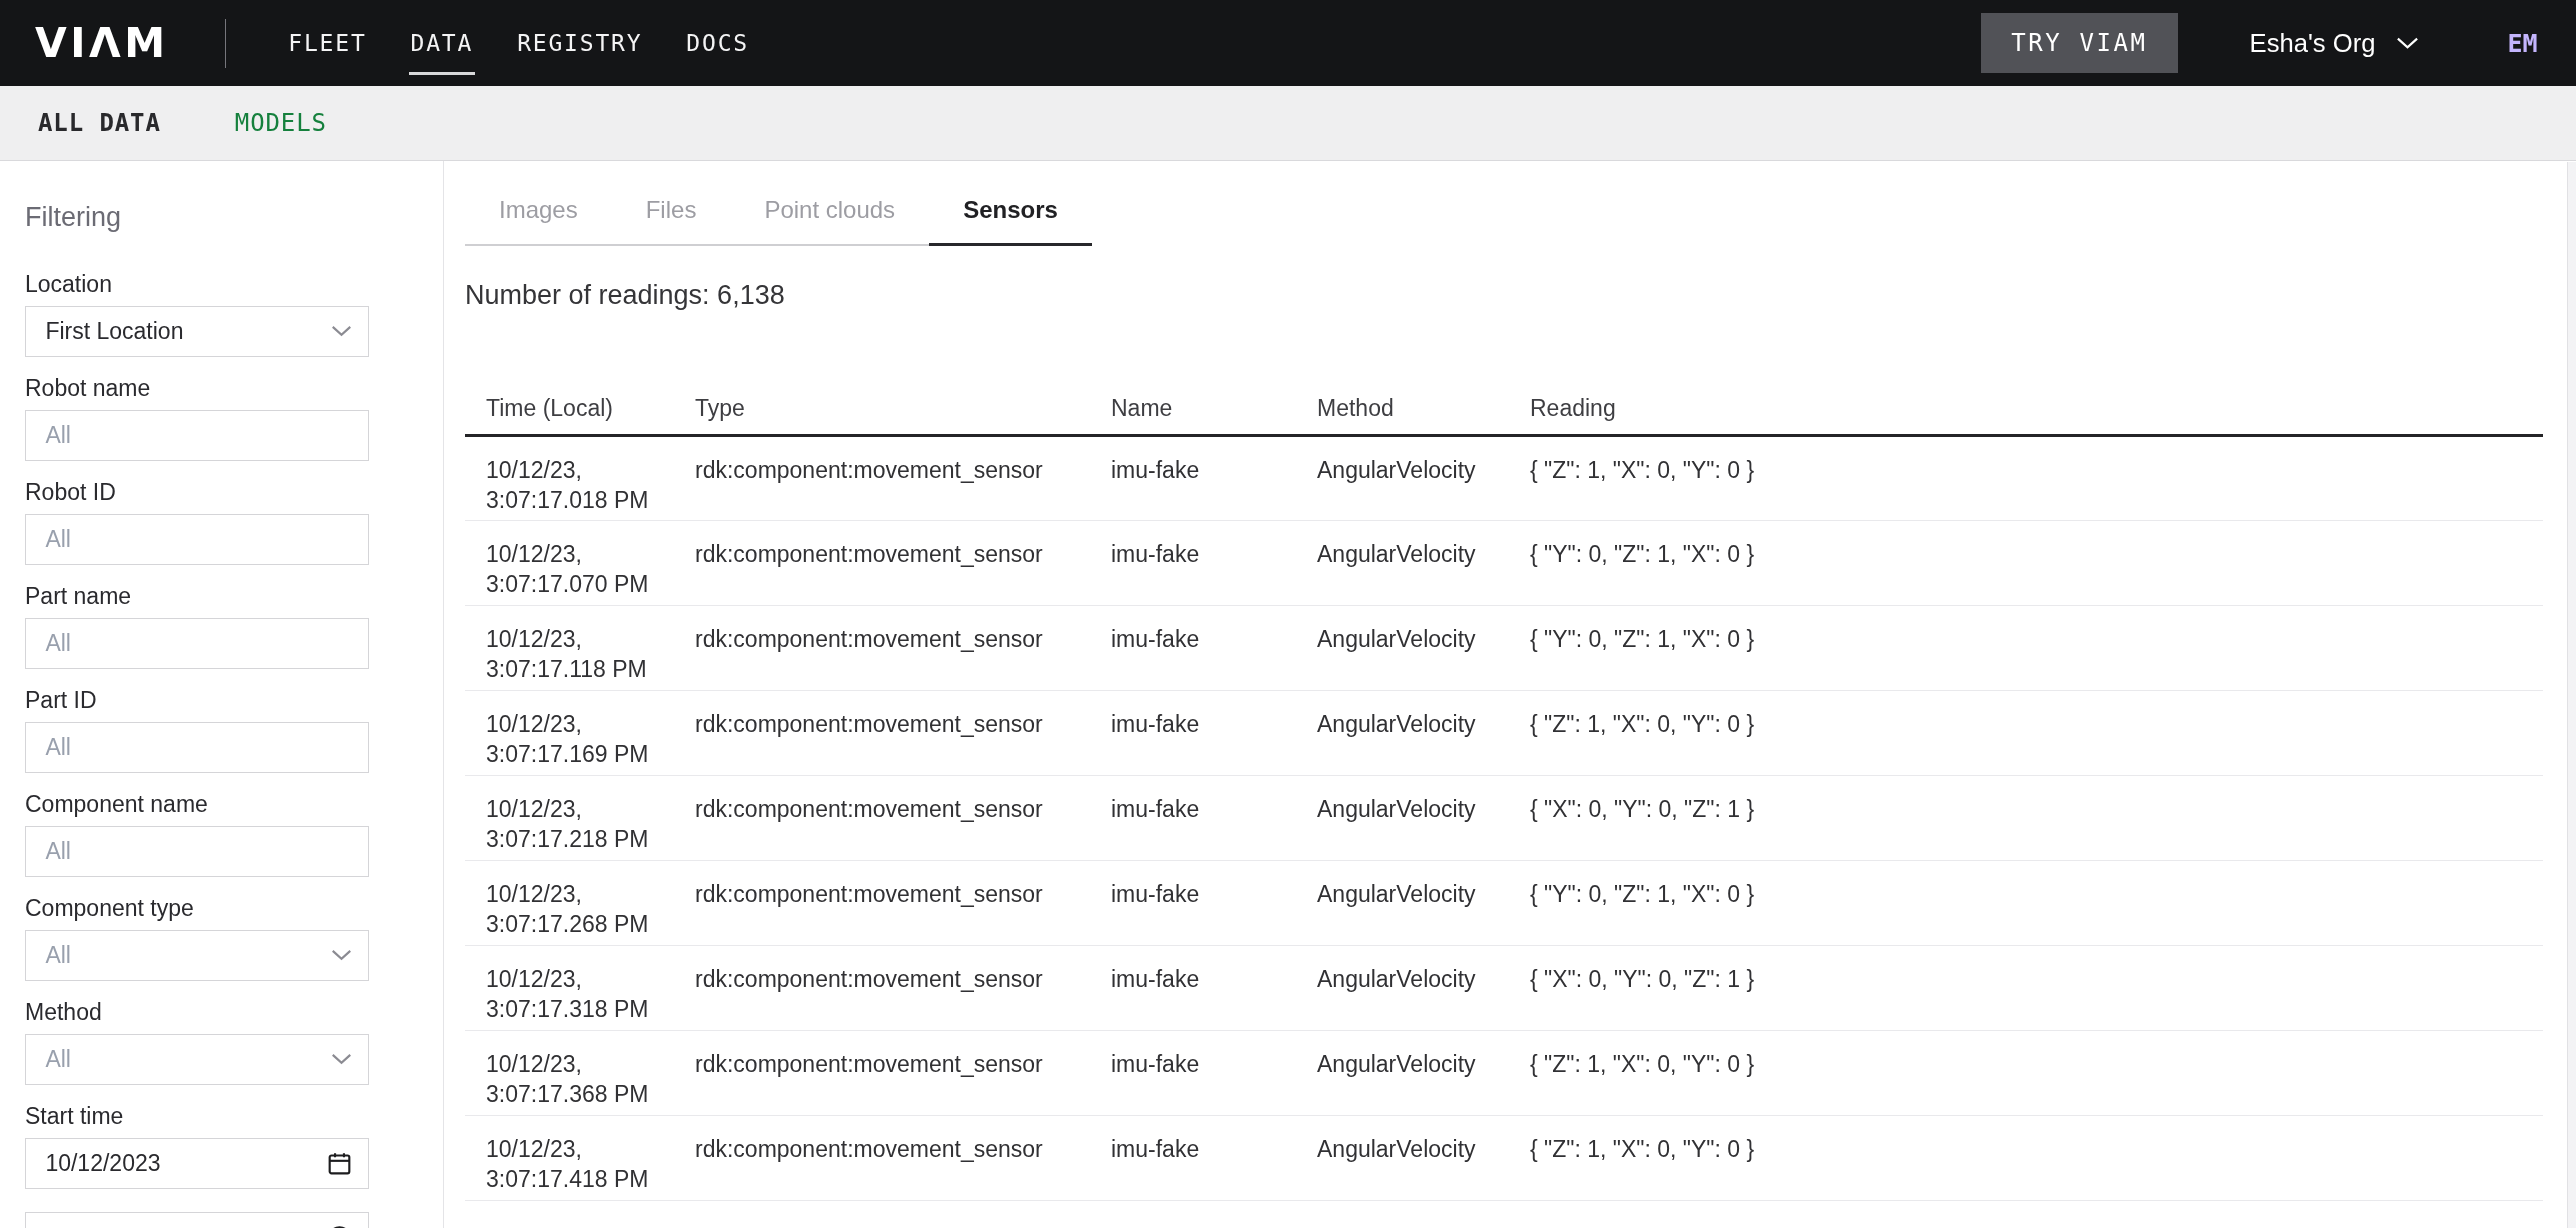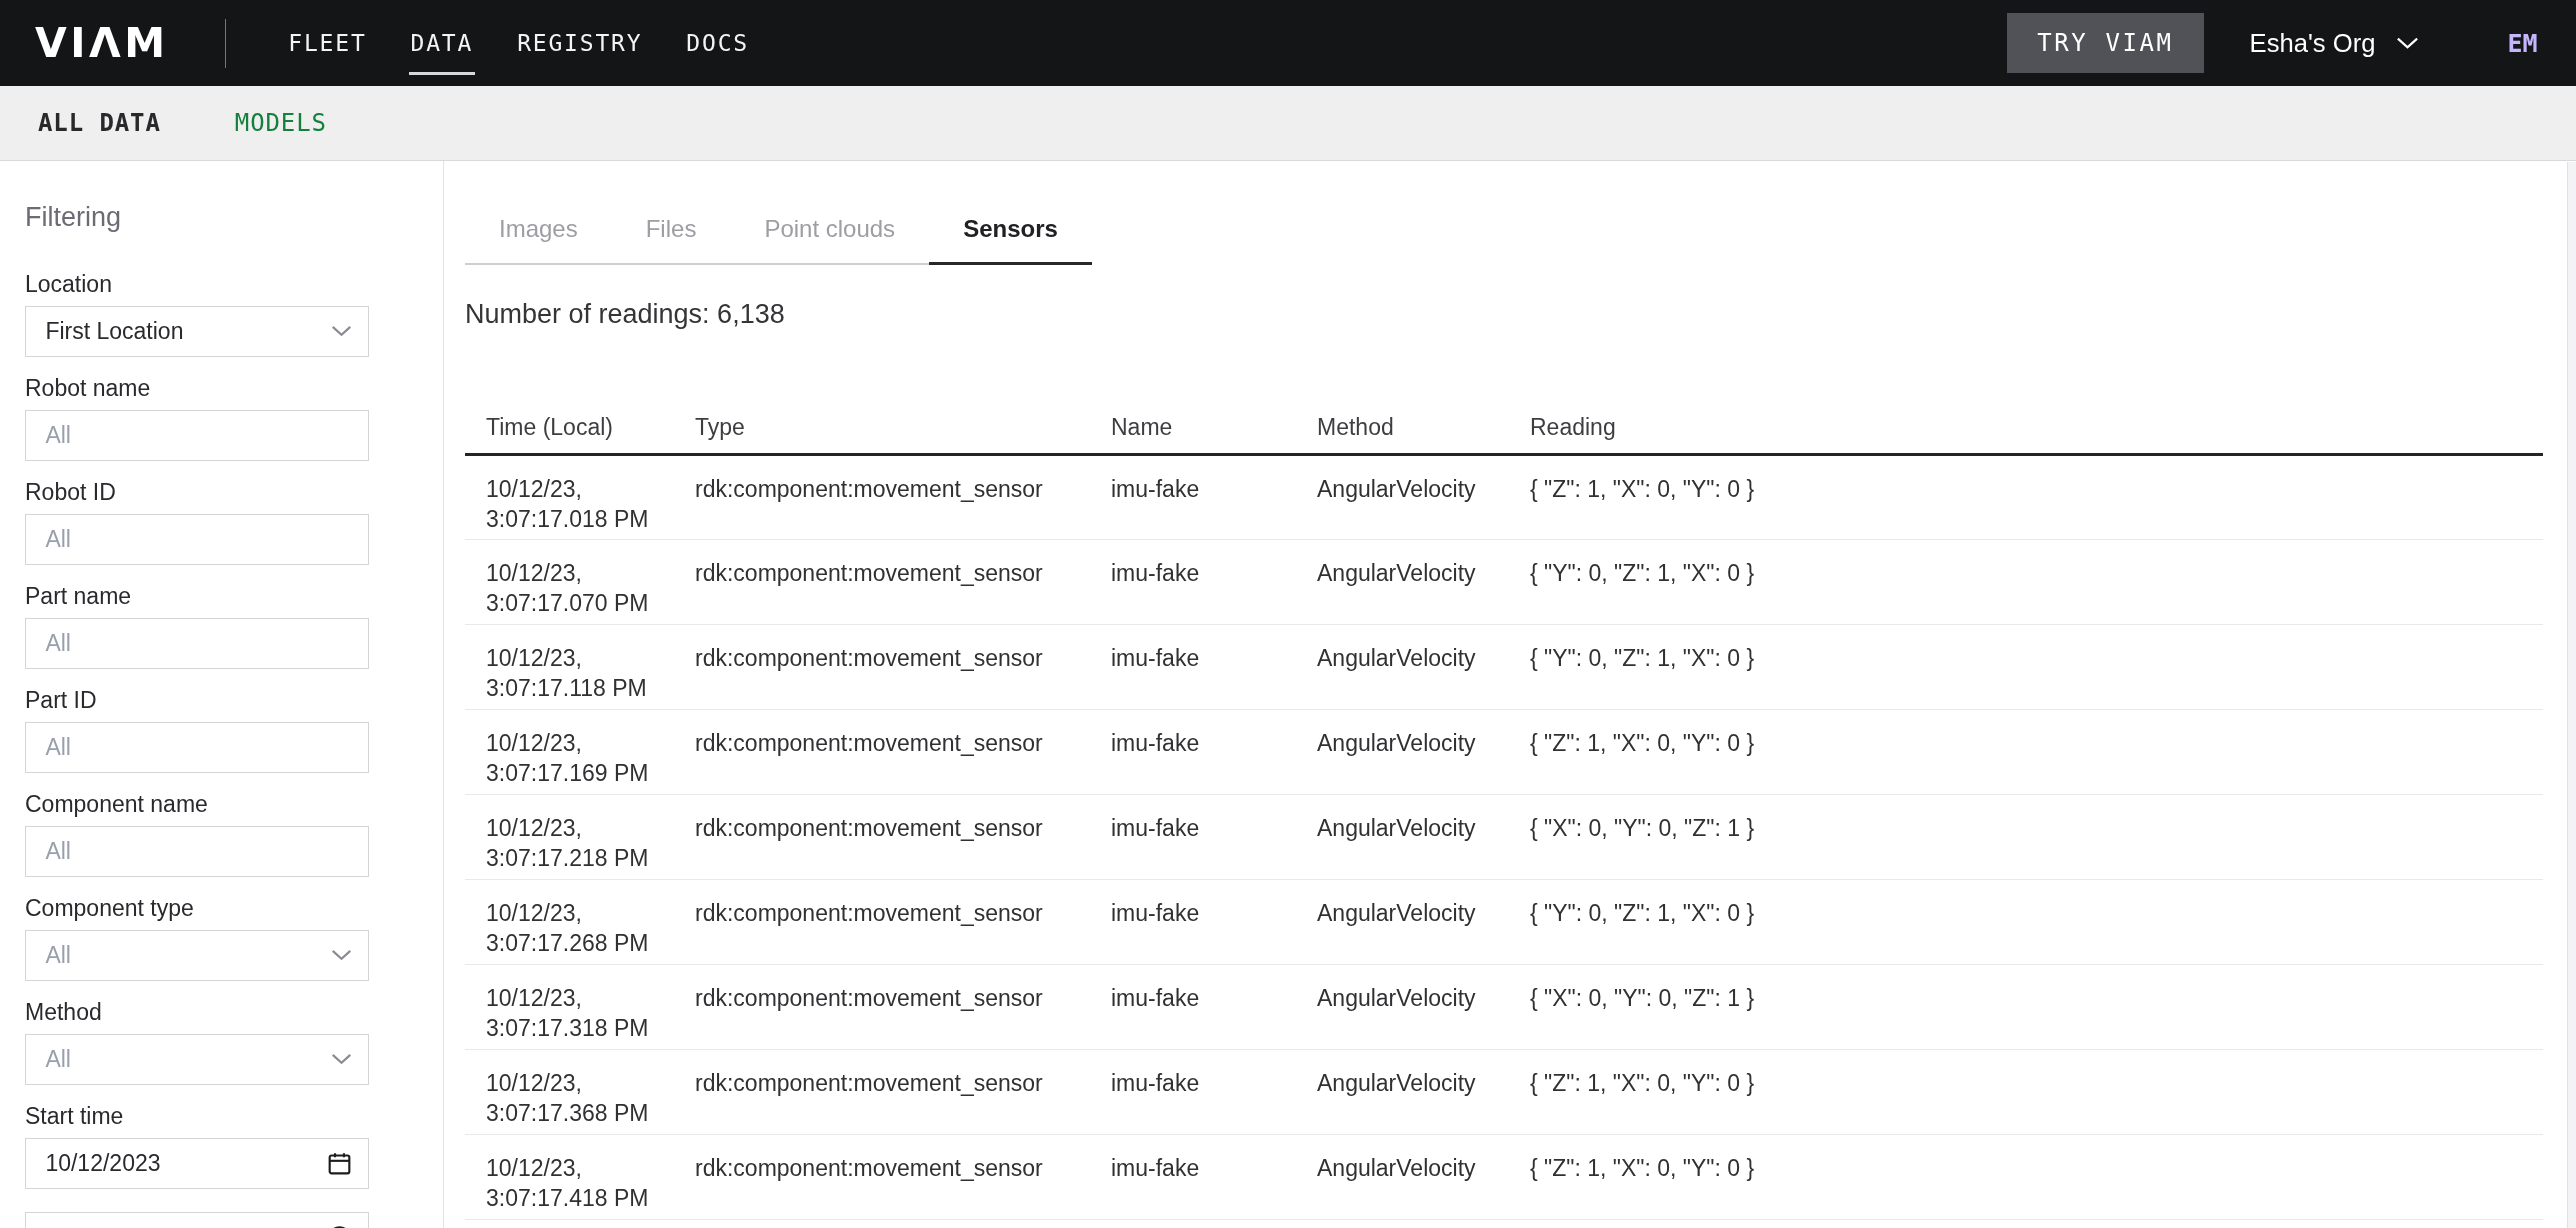--- a/index.html
+++ b/index.html
@@ -12,21 +12,21 @@
           font-size:41px; letter-spacing:3.5px; line-height:1; }
   .nav-divider { width:1.8px; height:49px; background:#76767c; margin:0 62px 0 56px; }
   .nav-items { display:flex; align-items:center; gap:44px; }
   .nav-item { font-family:"DejaVu Sans Mono", monospace; font-size:23px; letter-spacing:1.8px;
               color:#f4f4f5; position:relative; cursor:pointer;text-align:right; }
   .nav-item.active::after { content:""; position:absolute; left:-1.8px; right:-1.8px; bottom:-19.4px;
               height:3.5px; background:#d8d8da; }
   .topnav-right { margin-left:auto; display:flex; align-items:center; }
   .try-btn { background:#515257; color:#ffffff; font-family:"DejaVu Sans Mono", monospace;
              font-size:24px; letter-spacing:2.6px; padding:16px 30px; border:none; cursor:pointer; }
-  .org { display:flex; align-items:center; margin-left:46px; cursor:pointer; }
+  .org { display:flex; align-items:center; margin-left:72px; cursor:pointer; }
   .org-label { color:#ffffff; font-size:25.6px; }
   .org-chevron { margin-left:21px; display:flex; }
   .avatar { color:#c4b5fd; font-family:"DejaVu Sans Mono", monospace; font-weight:700;
             font-size:25px; margin-left:88px; margin-right:3.5px; cursor:pointer; }
 
   
   .subnav { height:75px; background:#efeff0; border-bottom:0.9px solid #d9d9dc;
             display:flex; align-items:center; padding-left:38px;
             font-family:"DejaVu Sans Mono", monospace; font-size:24px; letter-spacing:0.9px; }
   .subnav-item { cursor:pointer; }
@@ -46,21 +46,21 @@
              display:flex; align-items:center; padding:0 16px 0 19.4px; font-size:23px; cursor:pointer; }
   .control .value { color:#2a2a2e; }
   .control .placeholder { color:#99a0ad; }
   .control .spacer { flex:1; }
   .control input { border:none; outline:none; width:100%; font-size:23px;
                    font-family:"Liberation Sans", sans-serif; color:#2a2a2e; }
   .control input::placeholder { color:#99a0ad; opacity:1; }
   .time-field { margin-top:23px; }
 
   
-  .main { flex:1; padding:54px 0 0 21px; position:relative; }
+  .main { flex:1; padding:35px 0 0 21px; position:relative; }
   .tabs { display:inline-flex; border-bottom:2.6px solid #cfcfd2; }
   .tab { padding:0 34px 19.4px; font-size:24px; color:#9d9da3; cursor:pointer; white-space:nowrap; }
   .tab.active { color:#212124; font-weight:700; border-bottom:3.5px solid #28282b; margin-bottom:-2.6px; }
   .readings-count { margin-top:32px; font-size:27px; line-height:34px; color:#353538; }
 
   table.data { margin-top:48px; width:2078px; border-collapse:collapse; table-layout:fixed; }
   table.data th { text-align:left; font-weight:400; font-size:23px; color:#3e3e42;
                   padding:35px 0 12.4px 21px; border-bottom:3.5px solid #242427; }
   table.data td { font-size:23px; color:#313134; padding:17.6px 0 0 21px;
                   vertical-align:top; line-height:30px; }

